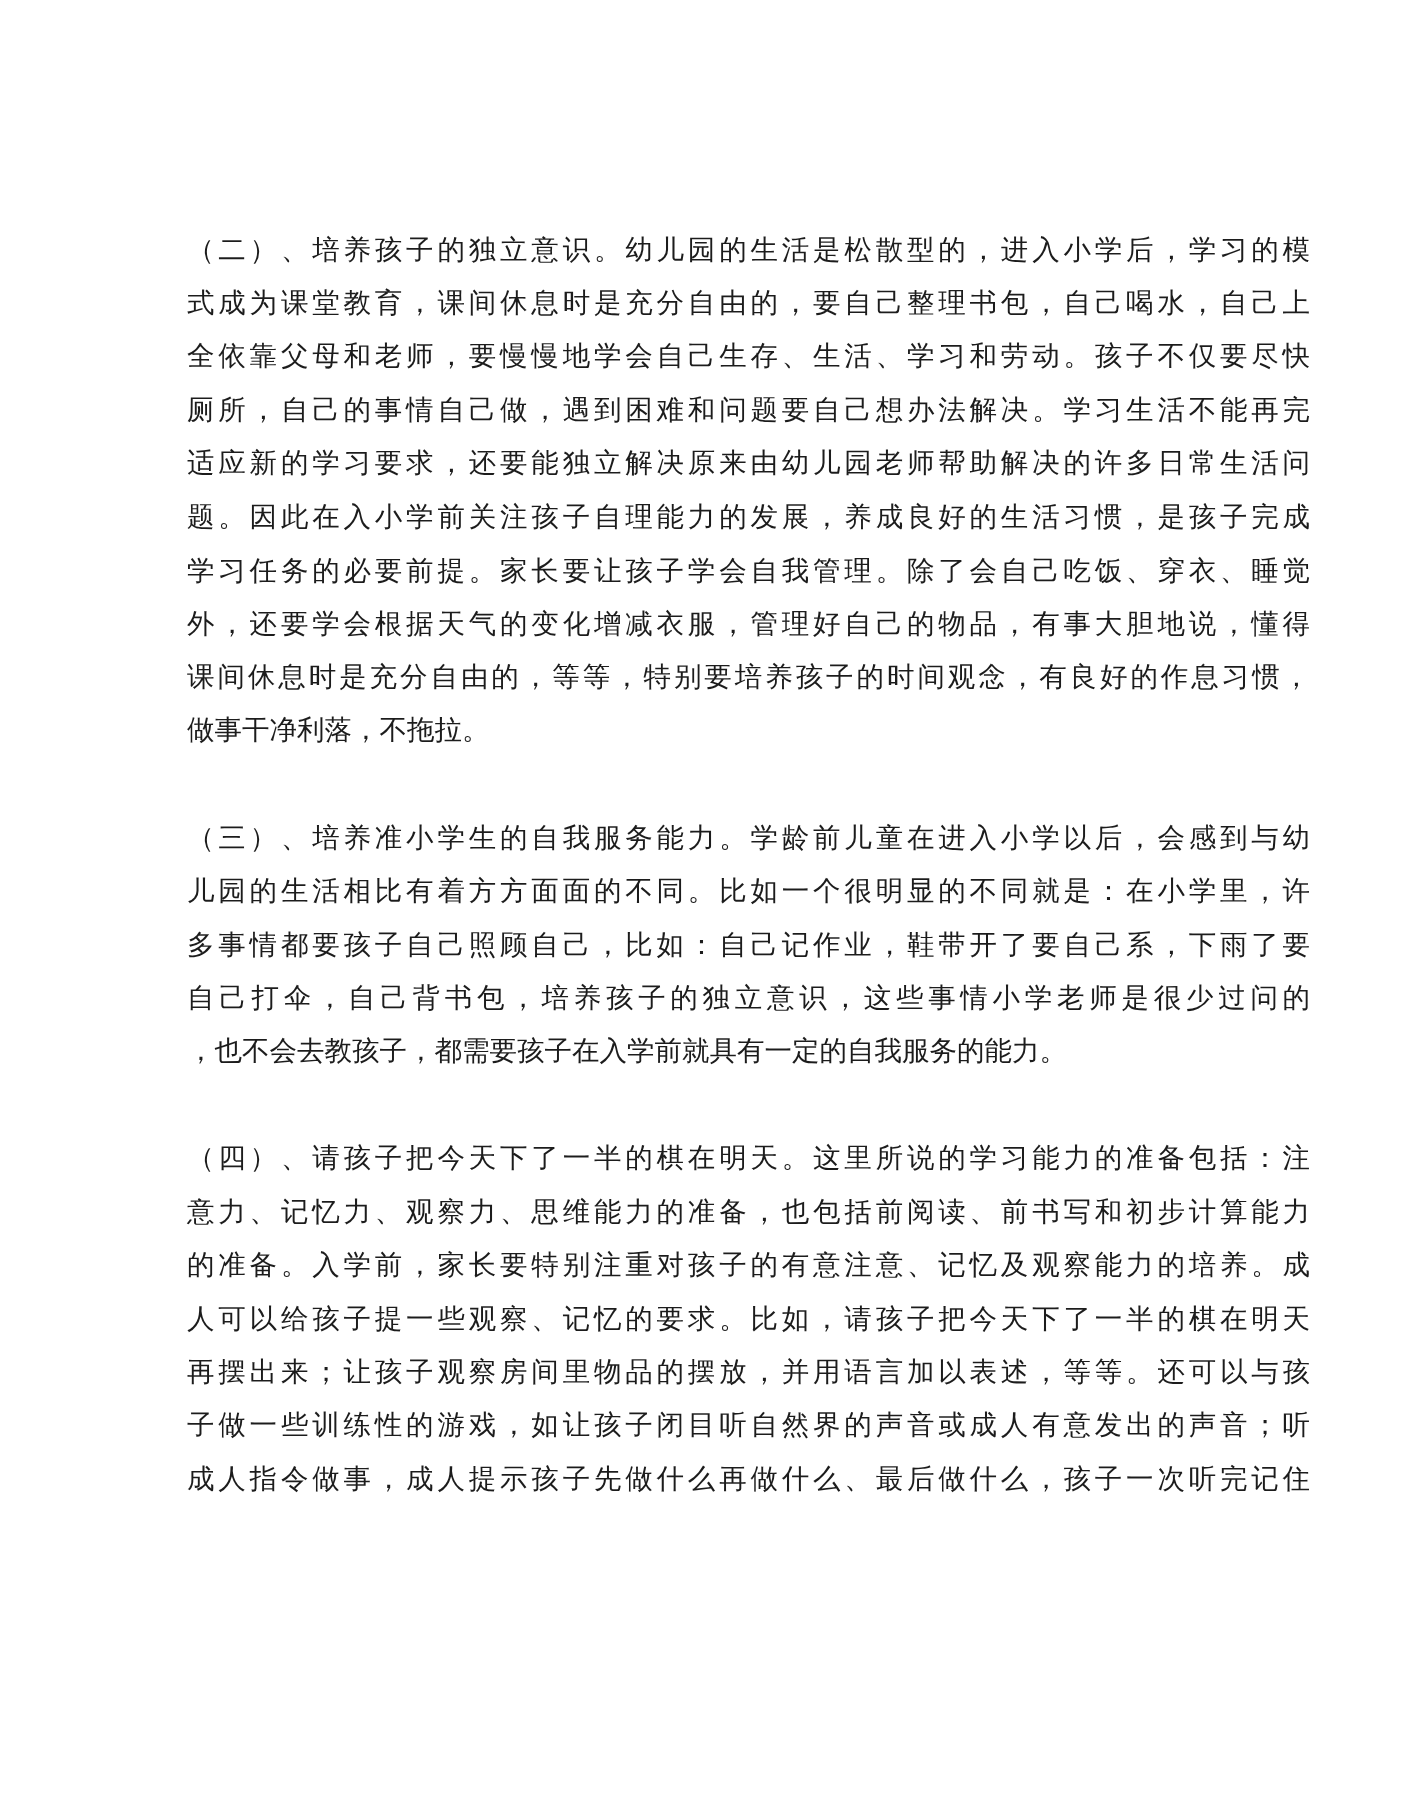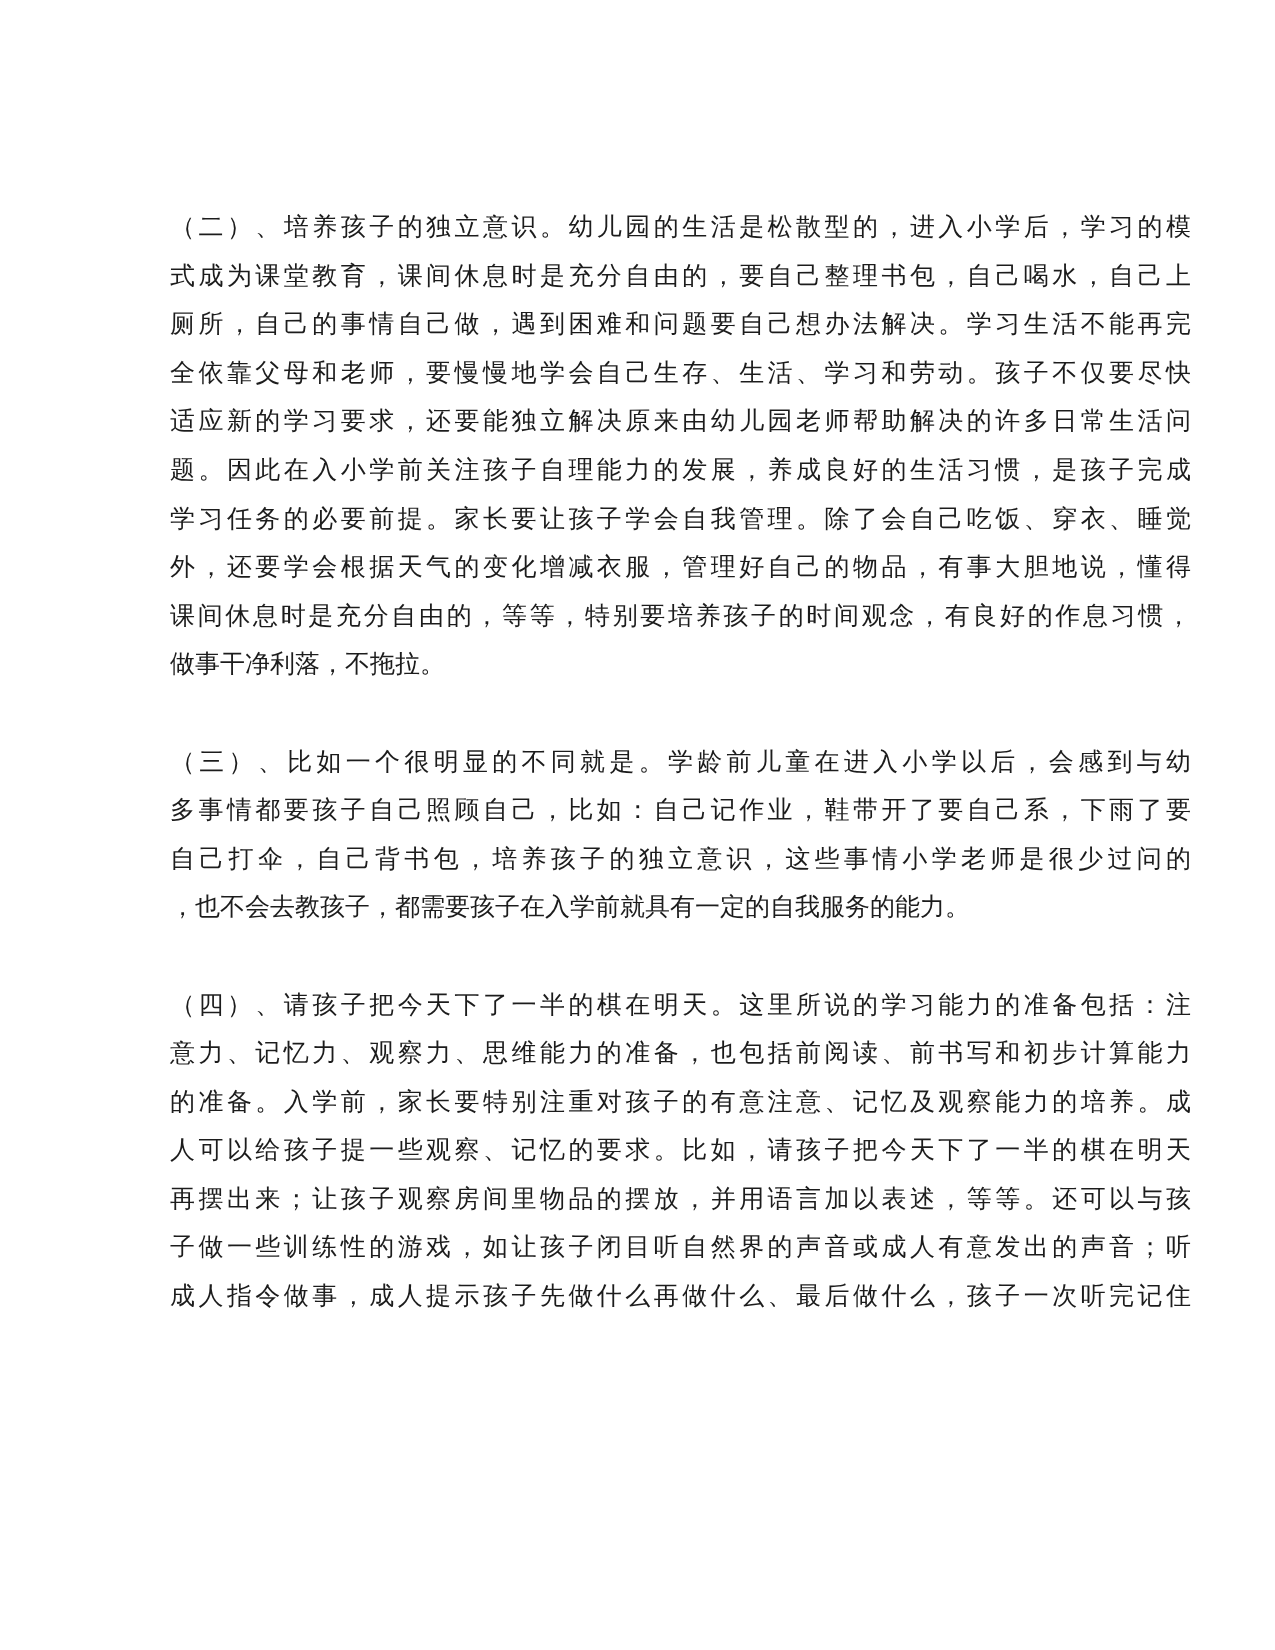--- a/index.html
+++ b/index.html
@@ -36,31 +36,32 @@
   }
 </style>
 </head>
 <body>
 
 <main class="page" style="background: rgb(255, 255, 255); color: rgb(28, 28, 28);">
   <div id="document-text">
       <div class="paragraph">
         <div class="line">（二）、培养孩子的独立意识。幼儿园的生活是松散型的，进入小学后，学习的模</div>
         <div class="line">式成为课堂教育，课间休息时是充分自由的，要自己整理书包，自己喝水，自己上</div>
+        <div class="line">全依靠父母和老师，要慢慢地学会自己生存、生活、学习和劳动。孩子不仅要尽快</div>
         <div class="line">厕所，自己的事情自己做，遇到困难和问题要自己想办法解决。学习生活不能再完</div>
-        <div class="line">全依靠父母和老师，要慢慢地学会自己生存、生活、学习和劳动。孩子不仅要尽快</div>
         <div class="line">适应新的学习要求，还要能独立解决原来由幼儿园老师帮助解决的许多日常生活问</div>
         <div class="line">题。因此在入小学前关注孩子自理能力的发展，养成良好的生活习惯，是孩子完成</div>
         <div class="line">学习任务的必要前提。家长要让孩子学会自我管理。除了会自己吃饭、穿衣、睡觉</div>
         <div class="line">外，还要学会根据天气的变化增减衣服，管理好自己的物品，有事大胆地说，懂得</div>
         <div class="line">课间休息时是充分自由的，等等，特别要培养孩子的时间观念，有良好的作息习惯，</div>
         <div class="line last">做事干净利落，不拖拉。</div>
       </div>
       <div class="paragraph">
-        <div class="line">（三）、比如一个很明显的不同就是。学龄前儿童在进入小学以后，会感到与幼</div>
+        <div class="line">（三）、培养准小学生的自我服务能力。学龄前儿童在进入小学以后，会感到与幼</div>
+        <div class="line">儿园的生活相比有着方方面面的不同。比如一个很明显的不同就是：在小学里，许</div>
         <div class="line">多事情都要孩子自己照顾自己，比如：自己记作业，鞋带开了要自己系，下雨了要</div>
         <div class="line">自己打伞，自己背书包，培养孩子的独立意识，这些事情小学老师是很少过问的</div>
         <div class="line last">，也不会去教孩子，都需要孩子在入学前就具有一定的自我服务的能力。</div>
       </div>
       <div class="paragraph">
         <div class="line">（四）、请孩子把今天下了一半的棋在明天。这里所说的学习能力的准备包括：注</div>
         <div class="line">意力、记忆力、观察力、思维能力的准备，也包括前阅读、前书写和初步计算能力</div>
         <div class="line">的准备。入学前，家长要特别注重对孩子的有意注意、记忆及观察能力的培养。成</div>
         <div class="line">人可以给孩子提一些观察、记忆的要求。比如，请孩子把今天下了一半的棋在明天</div>
         <div class="line">再摆出来；让孩子观察房间里物品的摆放，并用语言加以表述，等等。还可以与孩</div>

